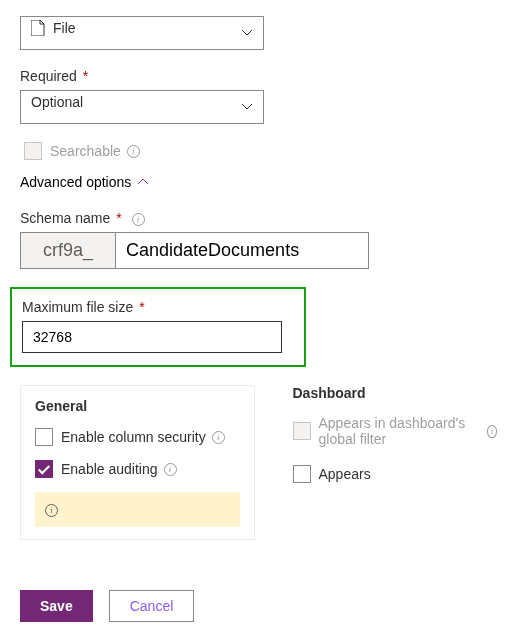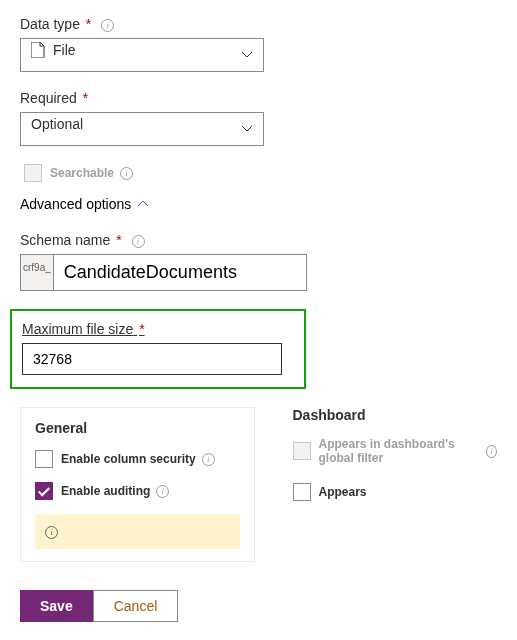--- a/index.html
+++ b/index.html
@@ -94,23 +94,22 @@
       border: solid #fff;
       border-width: 0 2px 2px 0;
       transform: rotate(45deg);
       margin-top: -2px;
     }
     .checkbox.disabled {
       border-color: #c8c6c4;
       background: #f3f2f1;
     }
     .checkbox-label {
-      font-size: 12px;
+      font-size: 14px;
       color: #323130;
-      font-weight: bold;
     }
     .checkbox-label.disabled {
       color: #a19f9d;
     }
     .advanced-link {
       color: #000000;
       font-size: 14px;
       cursor: pointer;
       display: inline-flex;
       align-items: center;
@@ -118,24 +117,24 @@
     }
     .advanced-link .chevron-up {
       margin-left: 6px;
     }
     .schema-row {
       display: flex;
       width: 268px;
     }
     .schema-prefix {
       border: 1px solid #8a8886;
-      padding: 7px 2px;
+      padding: 7px 22px;
       background: #f3f2f1;
       color: #605e5c;
-      font-size: 10px;
+      font-size: 18px;
       border-right: none;
       text-align: right;
     }
     .schema-input {
       flex: 1;
       border: 1px solid #8a8886;
       padding: 7px 10px;
       font-size: 18px;
       outline: none;
     }
@@ -185,54 +184,49 @@
       margin-top: 2px;
       flex-shrink: 0;
       color: #605e5c;
       border-color: #605e5c;
     }
     .footer-buttons {
       position: absolute;
       bottom: 18px;
       left: 20px;
       display: flex;
-      gap: 0;
+      gap: 16px;
     }
     .btn {
       padding: 7px 20px;
       font-size: 14px;
       font-weight: 600;
       cursor: pointer;
       border: none;
       font-family: inherit;
     }
     .btn-primary {
       background: #742774;
       color: #fff;
     }
     .btn-secondary {
       background: #fff;
-      color: #a16207;
+      color: #8b5cf6;
       border: 1px solid #8a8886;
       font-weight: 400;
     }
     svg { display: block; }
   </style>
 </head>
 <body>
 
 
 
 
 <div class="form-group">
-  <label class="form-label">
-    <span>Data type</span>
-    <span class="required-asterisk">*</span>
-    <span class="info-icon">i</span>
-  </label>
   <div class="select-box">
     <span class="file-icon">
       <svg width="14" height="16" viewBox="0 0 14 16">
           <path d="M1 0 h8 l4 4 v11 a1 1 0 0 1 -1 1 h-11 a1 1 0 0 1 -1 -1 v-14 a1 1 0 0 1 1 -1 z M9 0 v4 h4" fill="none" stroke="#323130" stroke-width="1"></path>
         </svg>
     </span>
     <span>File</span>
     <span class="chevron">
       <svg width="12" height="8" viewBox="0 0 12 8">
           <path d="M1 1 L6 6 L11 1" fill="none" stroke="#323130" stroke-width="1"></path>
@@ -282,21 +276,21 @@
     <span class="info-icon">i</span>
   </label>
   <div class="schema-row">
     <span class="schema-prefix">crf9a_</span>
     <input class="schema-input" type="text" value="CandidateDocuments" style="">
   </div>
 </div>
 
 
 <div class="highlighted-section">
-  <label class="form-label" style="text-decoration:underline;">
+  <label class="form-label" style="">
     <span>Maximum file size</span>
     <span class="required-asterisk">*</span>
   </label>
   <input class="file-size-input" type="text" value="32768" style="">
 </div>
 
 
 <div class="two-col">
   <div class="panel boxed">
     <div class="panel-title">General</div>

